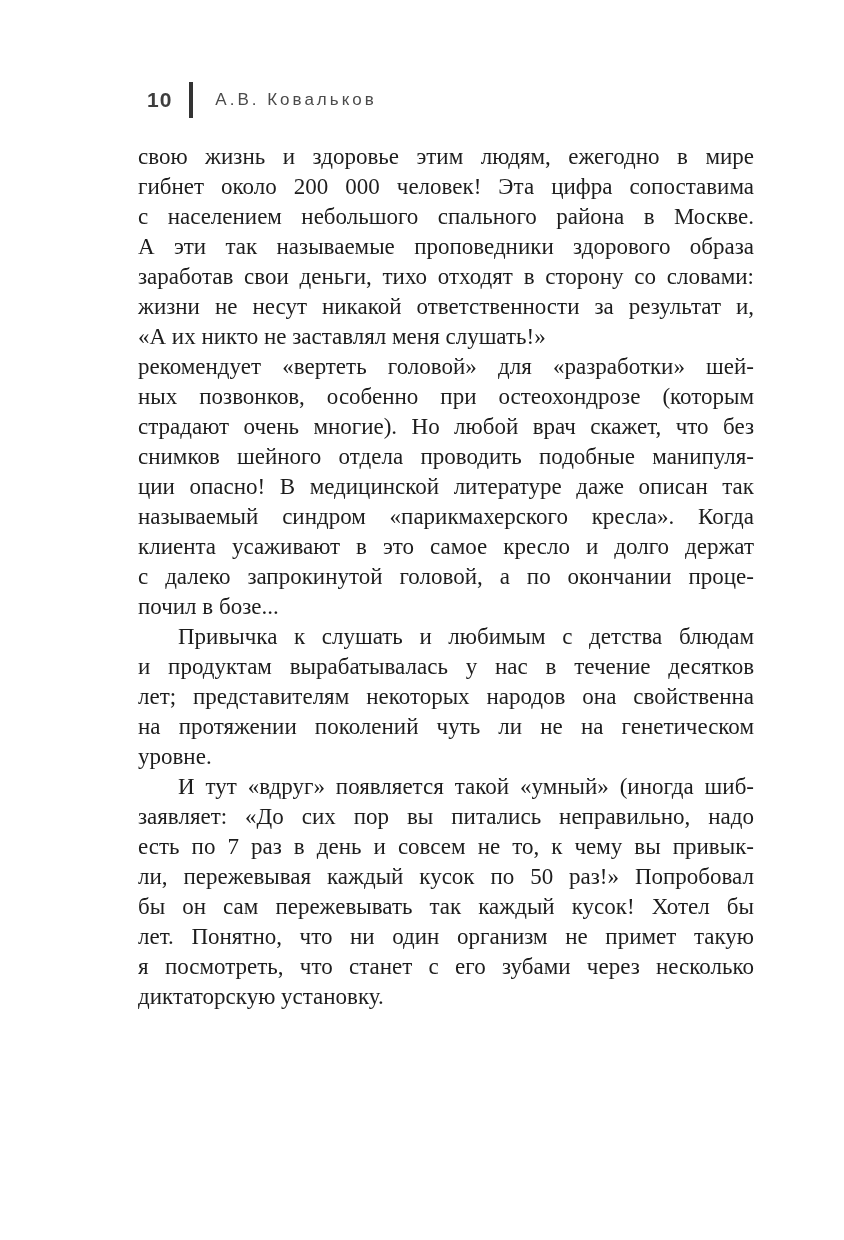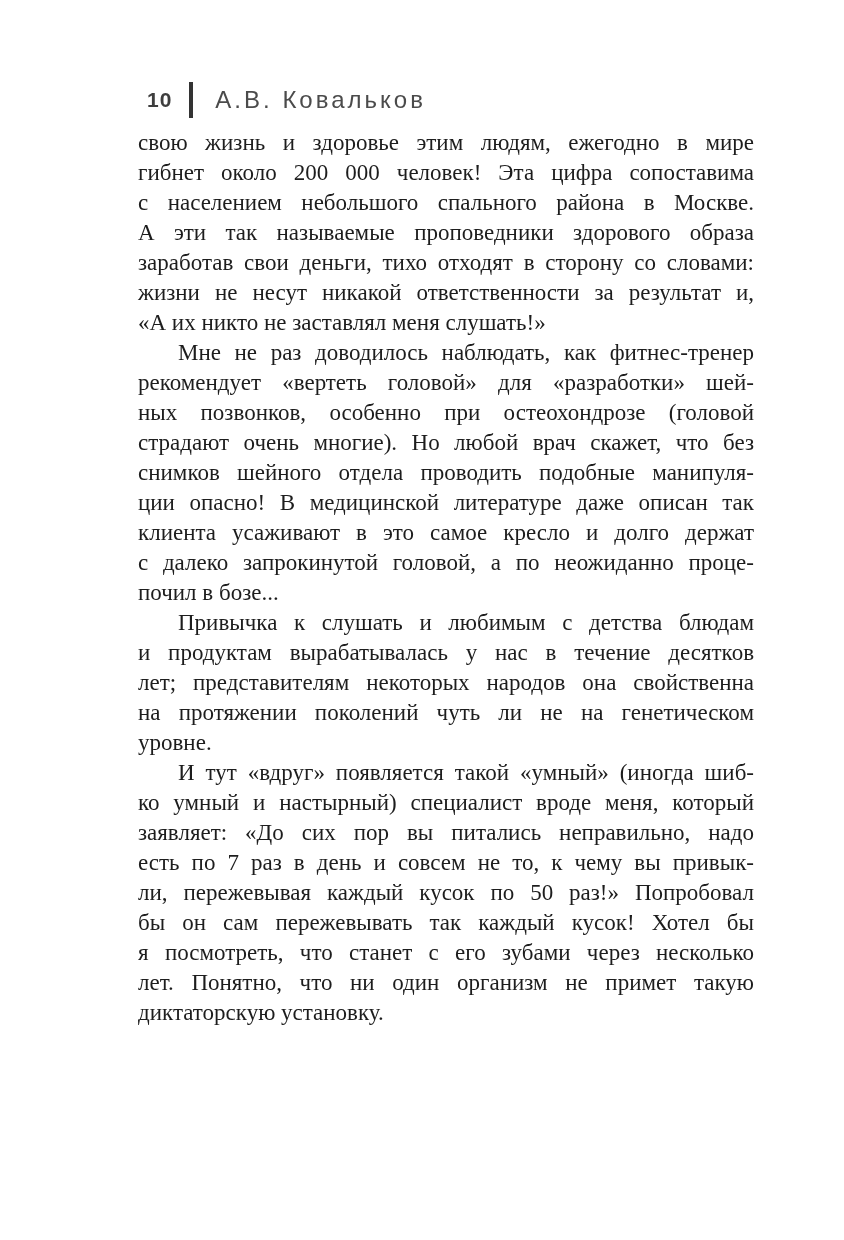--- a/index.html
+++ b/index.html
@@ -38,28 +38,28 @@
     color: var(--header-text);
   }
   .header-divider {
     width: 4px;
     height: 36px;
     background: var(--divider);
     margin-left: 17px;
     margin-right: 22px;
   }
   .author {
-    font-size: 24px;
+    font-size: 17px;
     letter-spacing: 3px;
     color: #4b4b4b;
   }
   .page-body {
     position: absolute;
     left: 138px;
-    top: 128px;
+    top: 142px;
     width: 616px;
     font-family: "Liberation Serif", "DejaVu Serif", serif;
     font-size: 23px;
     color: var(--ink);
   }
   .para { margin: 0; }
   .line {
     height: 30px;
     line-height: 30px;
     text-align: justify;
@@ -87,42 +87,41 @@
       <div class="para">
         <div class="line">свою жизнь и здоровье этим людям, ежегодно в мире</div>
         <div class="line">гибнет около 200 000 человек! Эта цифра сопоставима</div>
         <div class="line">с населением небольшого спального района в Москве.</div>
         <div class="line">А эти так называемые проповедники здорового образа</div>
         <div class="line">заработав свои деньги, тихо отходят в сторону со словами:</div>
         <div class="line">жизни не несут никакой ответственности за результат и,</div>
         <div class="line last">«А их никто не заставлял меня слушать!»</div>
       </div>
       <div class="para">
-        <div class="line indent">Мне не раз доводилось наблюдать, как фитнес-тренер</div>
         <div class="line">рекомендует «вертеть головой» для «разработки» шей-</div>
-        <div class="line">ных позвонков, особенно при остеохондрозе (головой</div>
+        <div class="line">ных позвонков, особенно при остеохондрозе (которым</div>
         <div class="line">страдают очень многие). Но любой врач скажет, что без</div>
         <div class="line">снимков шейного отдела проводить подобные манипуля-</div>
         <div class="line">ции опасно! В медицинской литературе даже описан так</div>
+        <div class="line">называемый синдром «парикмахерского кресла». Когда</div>
         <div class="line">клиента усаживают в это самое кресло и долго держат</div>
-        <div class="line">с далеко запрокинутой головой, а по неожиданно проце-</div>
+        <div class="line">с далеко запрокинутой головой, а по окончании проце-</div>
         <div class="line last">почил в бозе...</div>
       </div>
       <div class="para">
         <div class="line indent">Привычка к слушать и любимым с детства блюдам</div>
         <div class="line">и продуктам вырабатывалась у нас в течение десятков</div>
         <div class="line">лет; представителям некоторых народов она свойственна</div>
         <div class="line">на протяжении поколений чуть ли не на генетическом</div>
         <div class="line last">уровне.</div>
       </div>
       <div class="para">
         <div class="line indent">И тут «вдруг» появляется такой «умный» (иногда шиб-</div>
-        <div class="line">ко умный и настырный) специалист вроде меня, который</div>
         <div class="line">заявляет: «До сих пор вы питались неправильно, надо</div>
         <div class="line">есть по 7 раз в день и совсем не то, к чему вы привык-</div>
         <div class="line">ли, пережевывая каждый кусок по 50 раз!» Попробовал</div>
         <div class="line">бы он сам пережевывать так каждый кусок! Хотел бы</div>
+        <div class="line">лет. Понятно, что ни один организм не примет такую</div>
         <div class="line">я посмотреть, что станет с его зубами через несколько</div>
-        <div class="line">лет. Понятно, что ни один организм не примет такую</div>
         <div class="line last">диктаторскую установку.</div>
       </div>
     </main>
 </div>
 
 </body></html>

